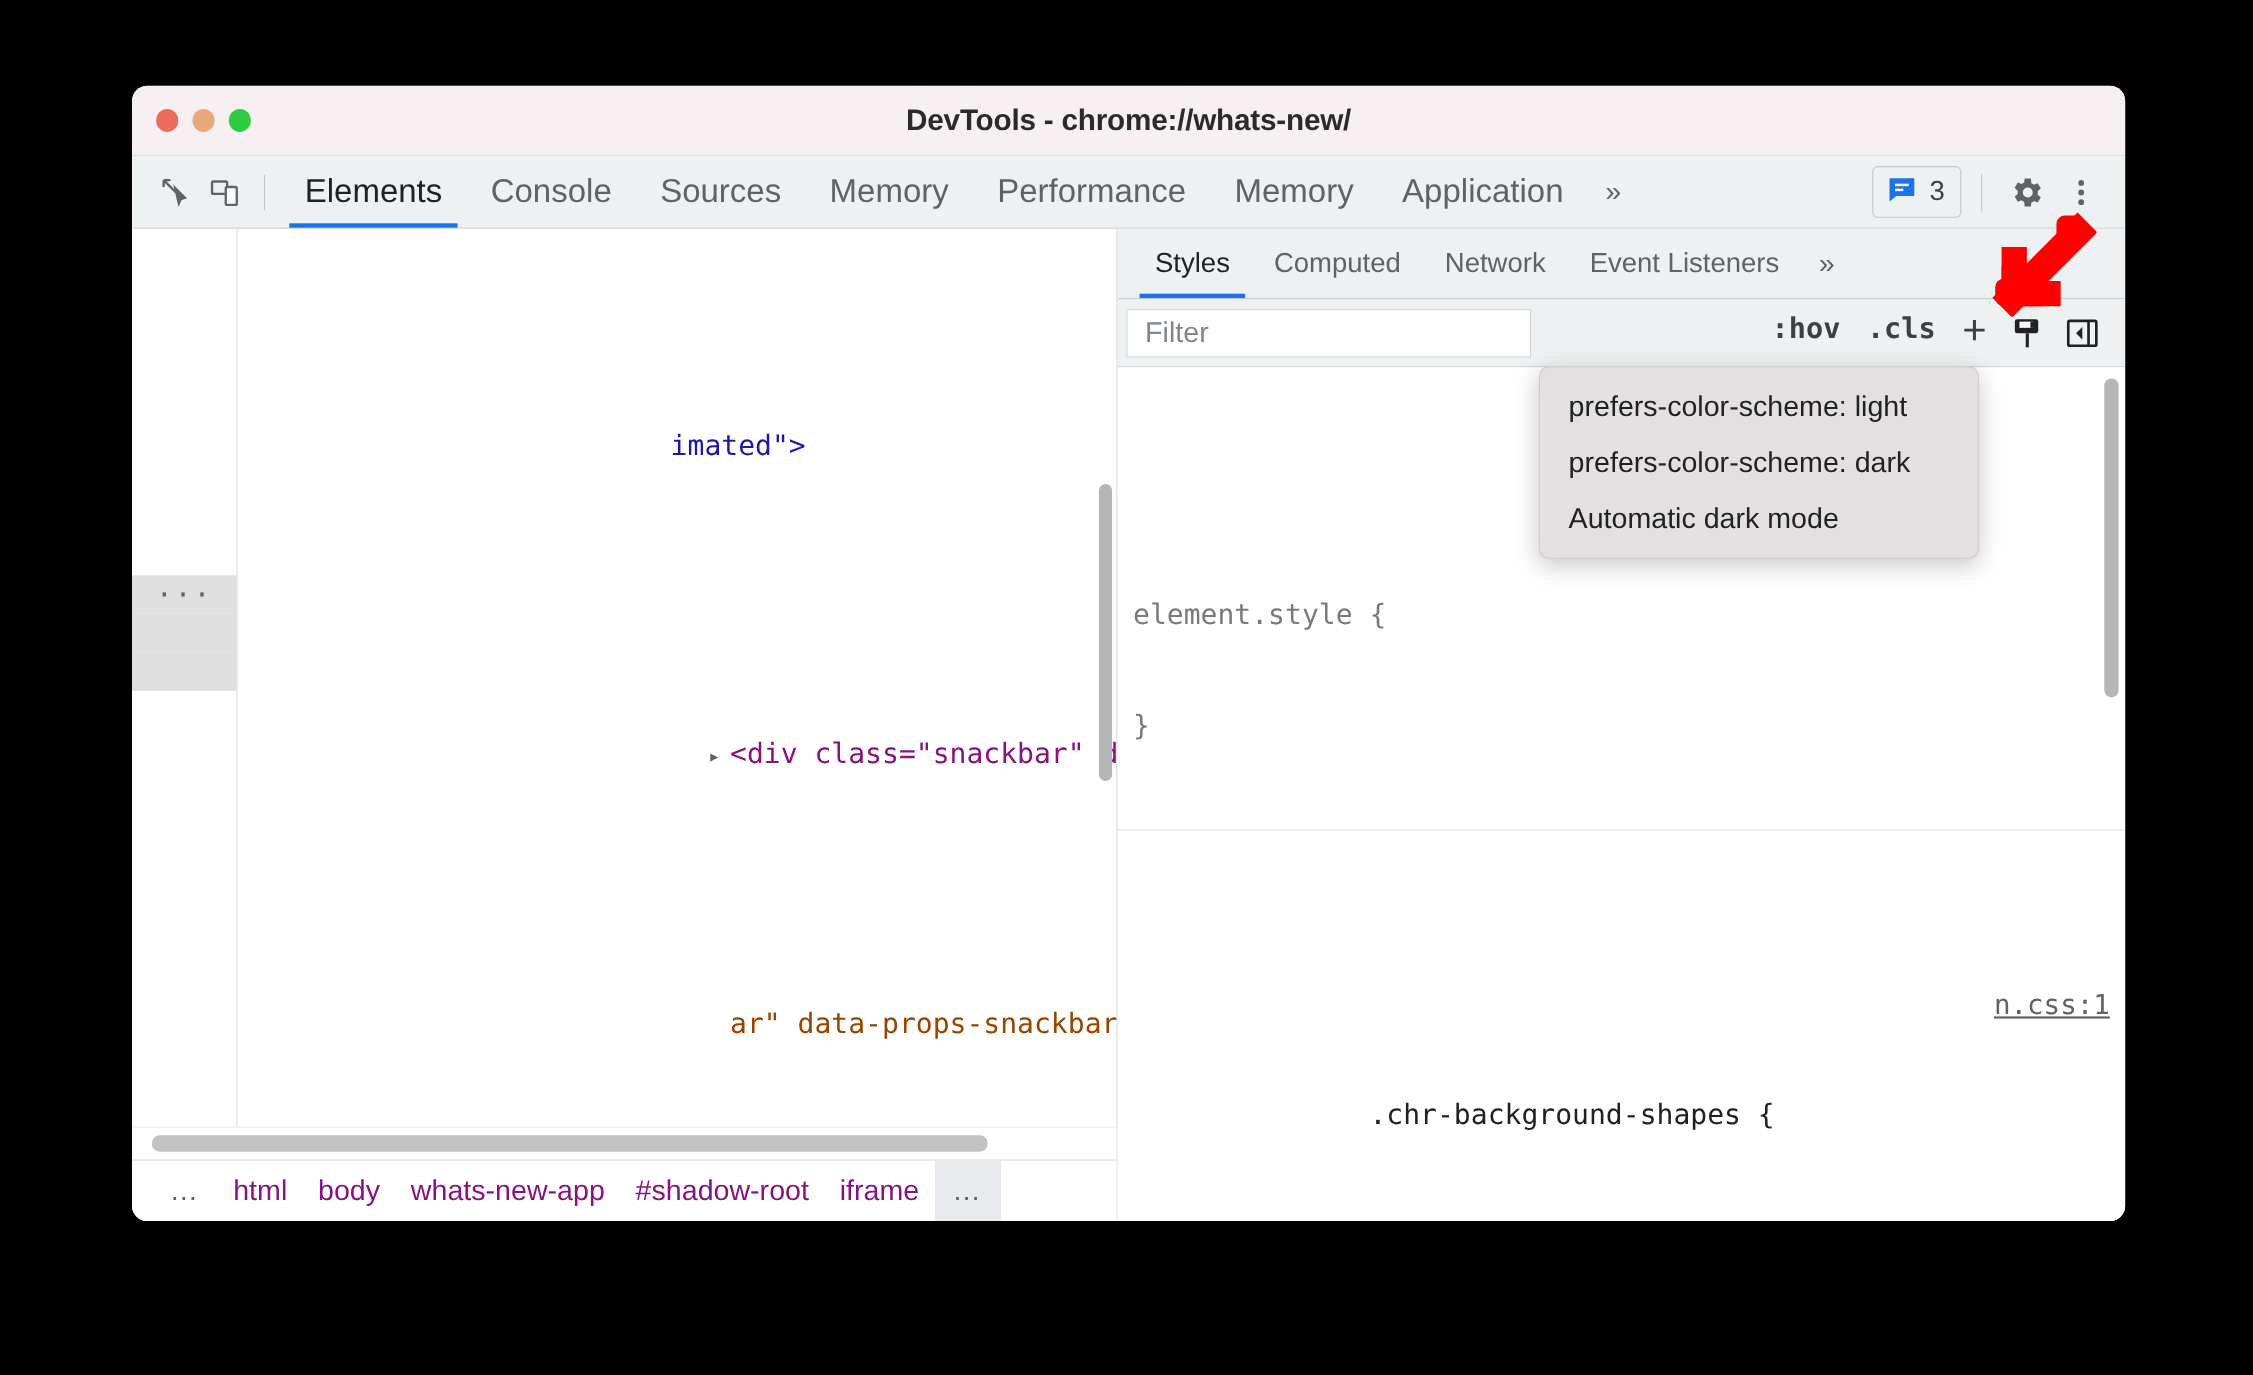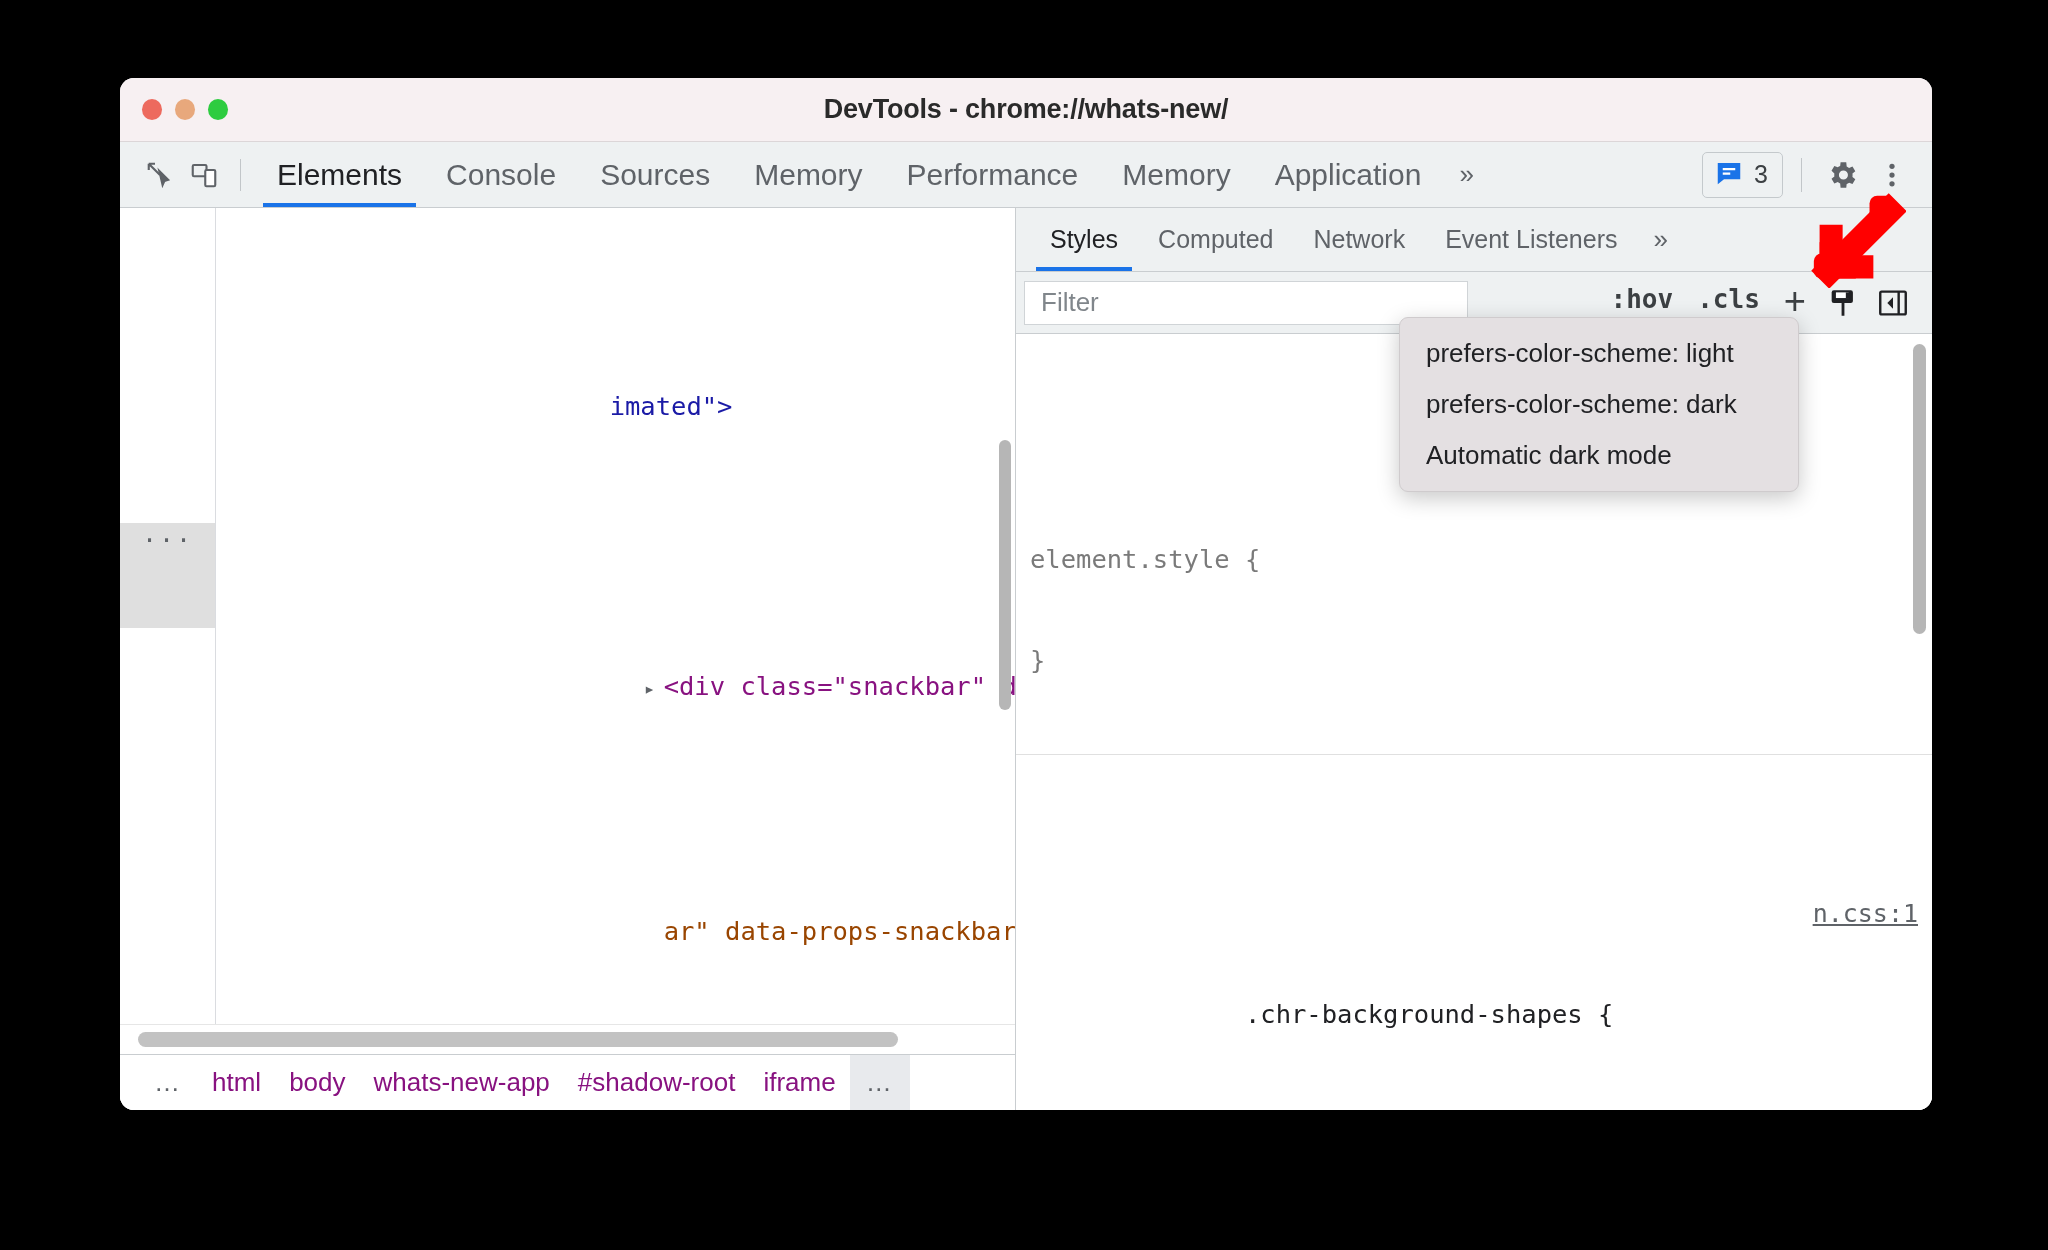--- a/index.html
+++ b/index.html
@@ -243,21 +243,21 @@
   }
 
   .filter-row {
     height: 62px;
     background: #eef1f2;
     display: flex; align-items: center;
     border-bottom: 1px solid #c9cdd0;
     padding: 0 10px 0 8px;
   }
   .filter-box {
-    width: 444px; height: 44px;
+    width: 368px; height: 44px;
     background: #ffffff;
     border: 1px solid #d0d4d7;
     display: flex; align-items: center;
     padding-left: 16px;
     font-size: 26px;
     color: #80868b;
   }
   .filter-tools {
     margin-left: auto;
     display: flex; align-items: flex-start;
@@ -303,21 +303,21 @@
   .rules-scroll {
     position: absolute;
     right: 6px; top: 10px;
     width: 13px; height: 290px;
     background: #b6b6b6; border-radius: 7px;
   }
 
   
   .dropdown {
     position: absolute;
-    left: 1399px; top: 317px;
+    left: 1399px; top: 333px;
     width: 400px;
     background: #e4e0e2;
     border: 1px solid #cfcbcd;
     border-radius: 9px;
     box-shadow: 0 6px 22px rgba(0,0,0,0.22);
     padding: 10px 0;
     z-index: 40;
   }
   .dd-item {
     padding: 4px 26px;

